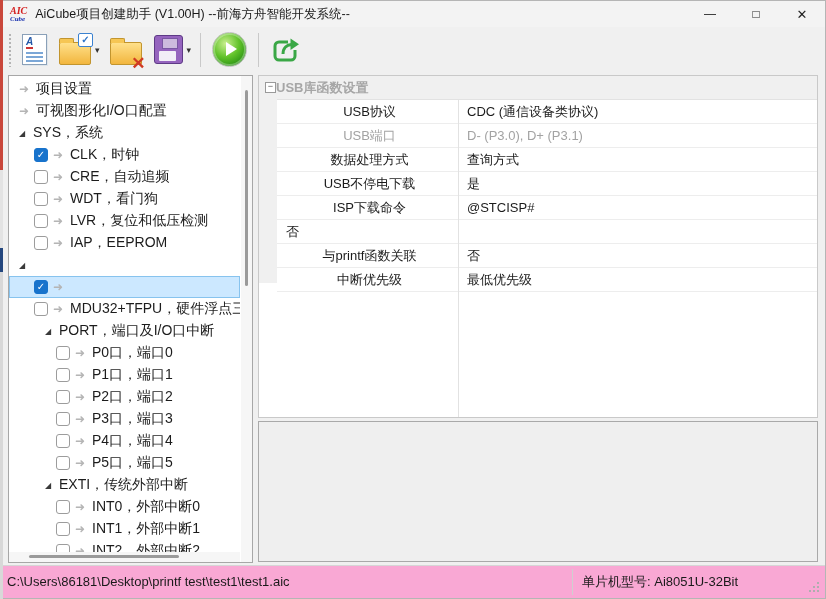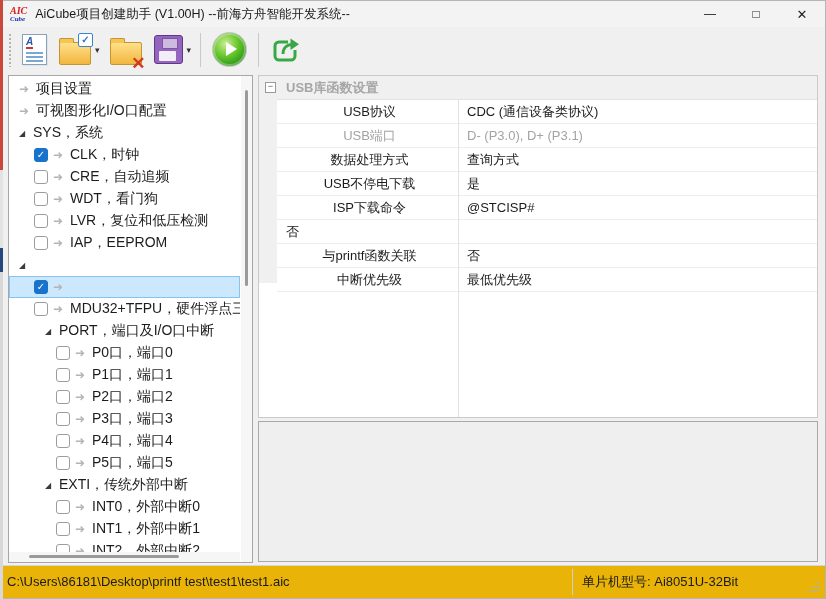--- a/index.html
+++ b/index.html
@@ -89,38 +89,38 @@
   .hthumb { position:absolute; left:20px; bottom:4px; width:150px; height:3px;
     background:#9a9a9a; border-radius:2px; }
 
   
   .prop-panel { position:absolute; left:258px; top:75px; width:560px; height:343px;
     background:#fff; border:1px solid #c9c9c9; box-sizing:border-box; overflow:hidden; }
   .prop-header { height:23px; background:#f0f0f0; display:flex; align-items:center;
     border-bottom:1px solid #e2e2e2; }
   .collapse-box { width:9px; height:9px; border:1px solid #9a9a9a; margin-left:6px;
     background:#fff; font-size:9px; line-height:7px; text-align:center; color:#555; flex:none; }
-  .prop-title { margin-left:10px; font-size:13px; font-weight:bold; color:#a6a6a6; }
+  .prop-title { margin-left:0; font-size:13px; font-weight:bold; color:#a6a6a6; }
   .prop-strip { position:absolute; left:0; top:23px; width:18px; height:184px; background:#f0f0f0; }
   .prop-vline { position:absolute; left:199px; top:23px; bottom:0; width:1px; background:#e2e2e2; }
   .prow { height:23px; display:flex; border-bottom:1px solid #ededed; margin-left:18px;
     align-items:center; }
   .pname { width:181px; padding-left:4px; font-size:13px; color:#1b1b1b;
     white-space:nowrap; overflow:hidden; box-sizing:border-box; flex:none;text-align:center; }
   .pvalue { flex:1; padding-left:9px; font-size:13px; color:#1b1b1b;
     white-space:nowrap; overflow:hidden; }
   .prow.disabled .pname, .prow.disabled .pvalue { color:#a3a3a3; }
 
   
   .desc-panel { position:absolute; left:258px; top:421px; width:560px; height:141px;
     background:#efefef; border:1px solid #a9a9a9; box-sizing:border-box; }
 
   
   .statusbar { position:absolute; left:1px; right:1px; bottom:1px; height:32px;
-    background:#eab308; border-top:1px solid #d6d6d6; font-size:13px; color:#1a1a1a;text-decoration:underline; }
+    background:#f9a8d4; border-top:1px solid #d6d6d6; font-size:13px; color:#1a1a1a;text-decoration:underline; }
   .status-path { position:absolute; left:6px; top:8px; white-space:nowrap; }
   .status-sep { position:absolute; left:571px; top:3px; bottom:3px; width:1px; background:#cfcfcf; }
   .status-mcu { position:absolute; left:581px; top:7px; white-space:nowrap; }
   .resize-grip { position:absolute; right:14px; bottom:14px; width:2px; height:2px;
     background:transparent;
     box-shadow: 8px 0 0 #aeaeae, 4px 4px 0 #aeaeae, 8px 4px 0 #aeaeae,
                 0 8px 0 #aeaeae, 4px 8px 0 #aeaeae, 8px 8px 0 #aeaeae; }
 </style>
 </head>
 <body>

